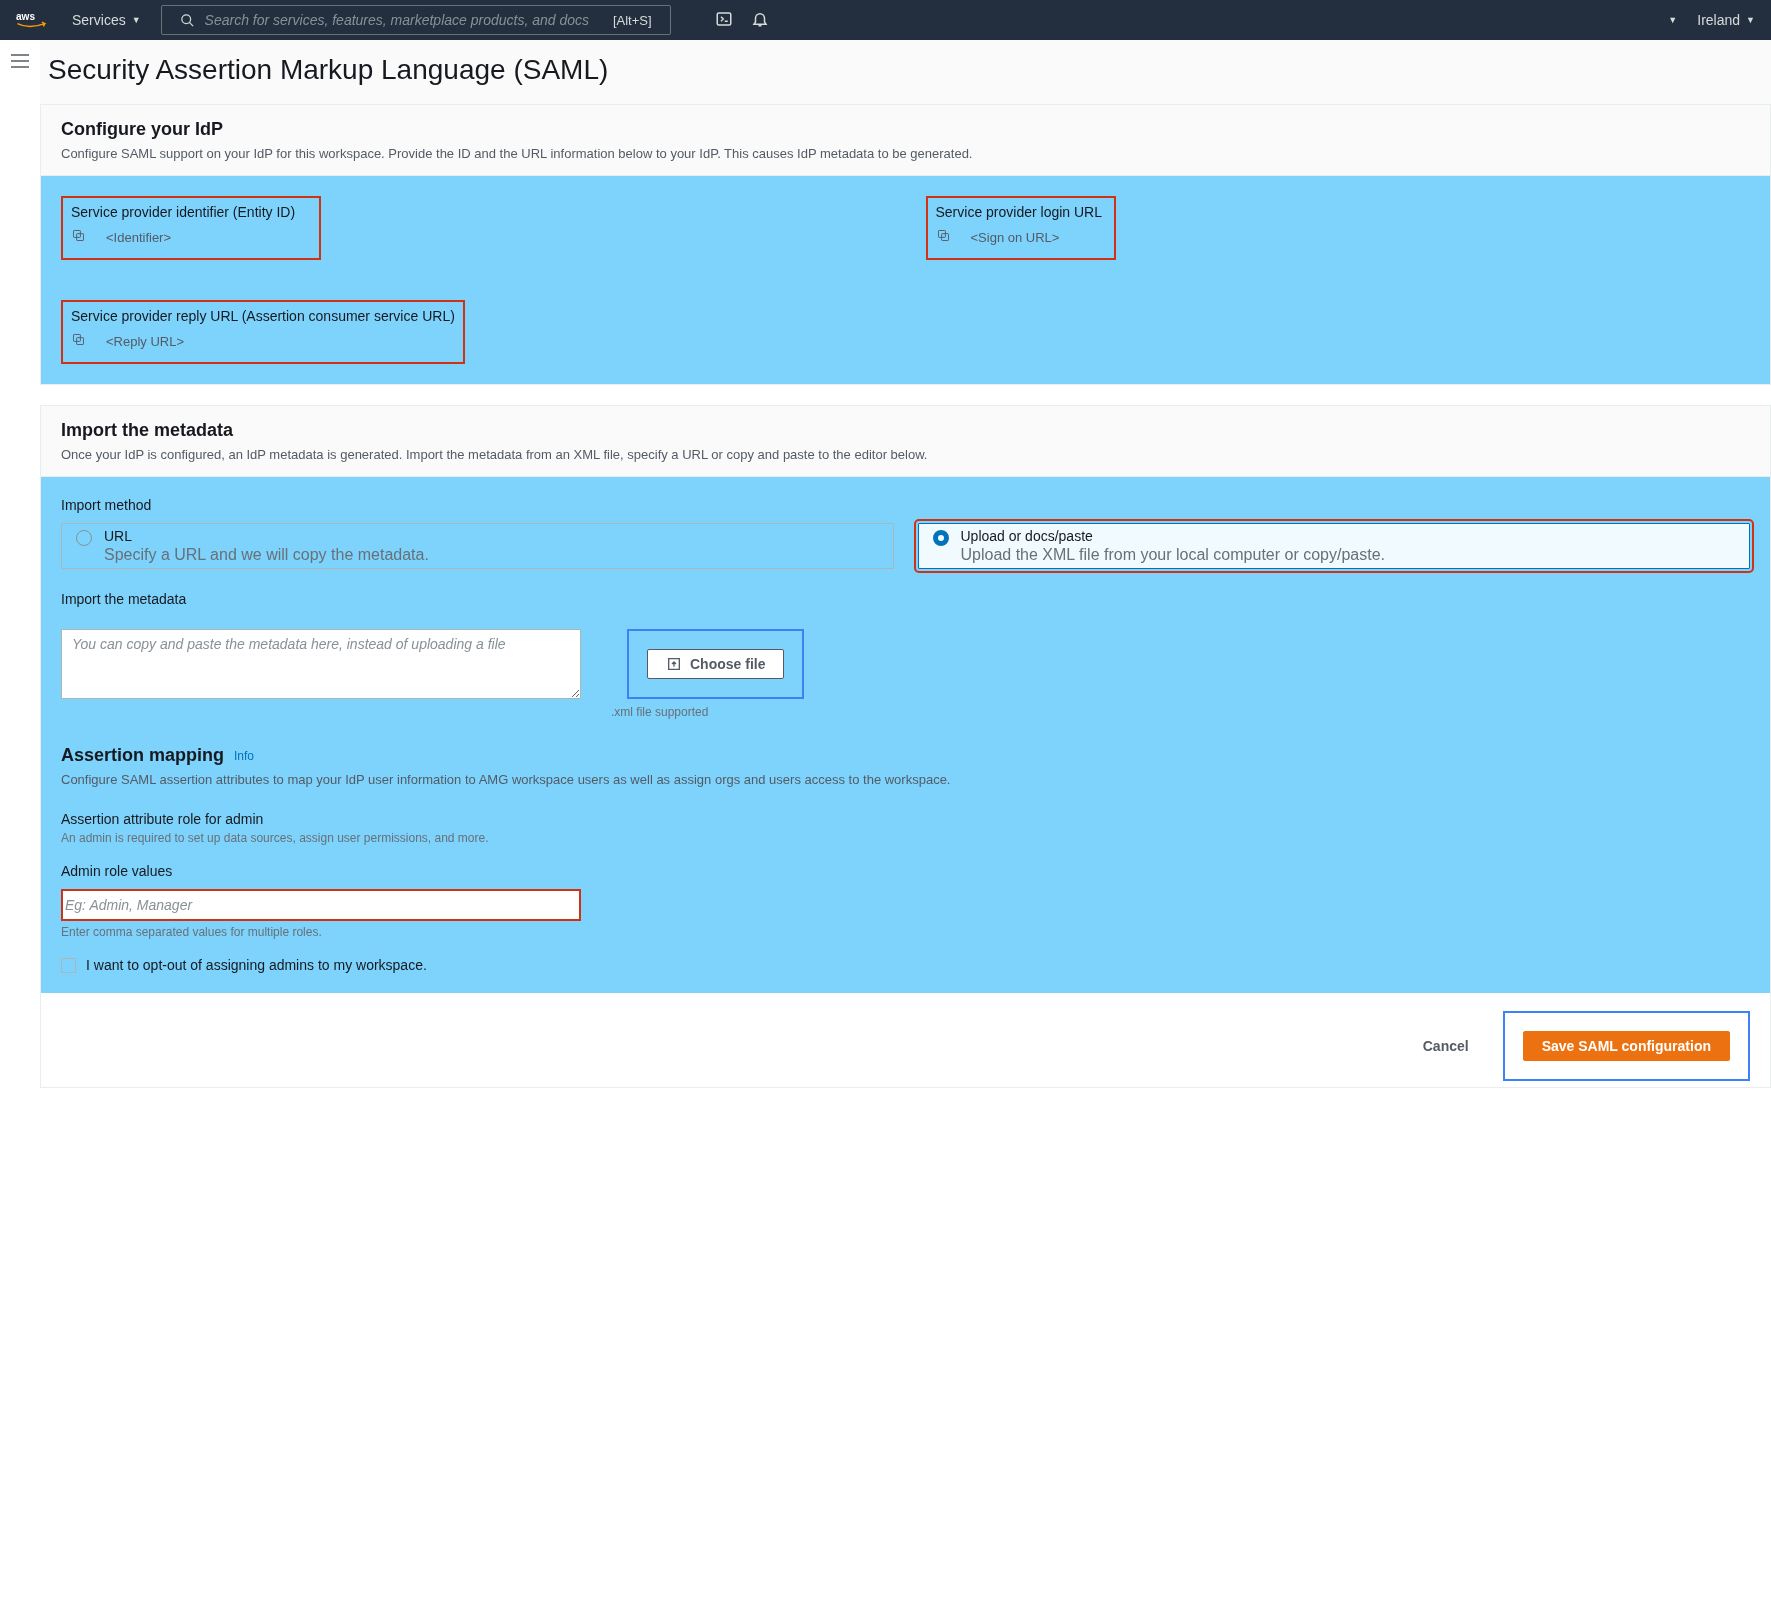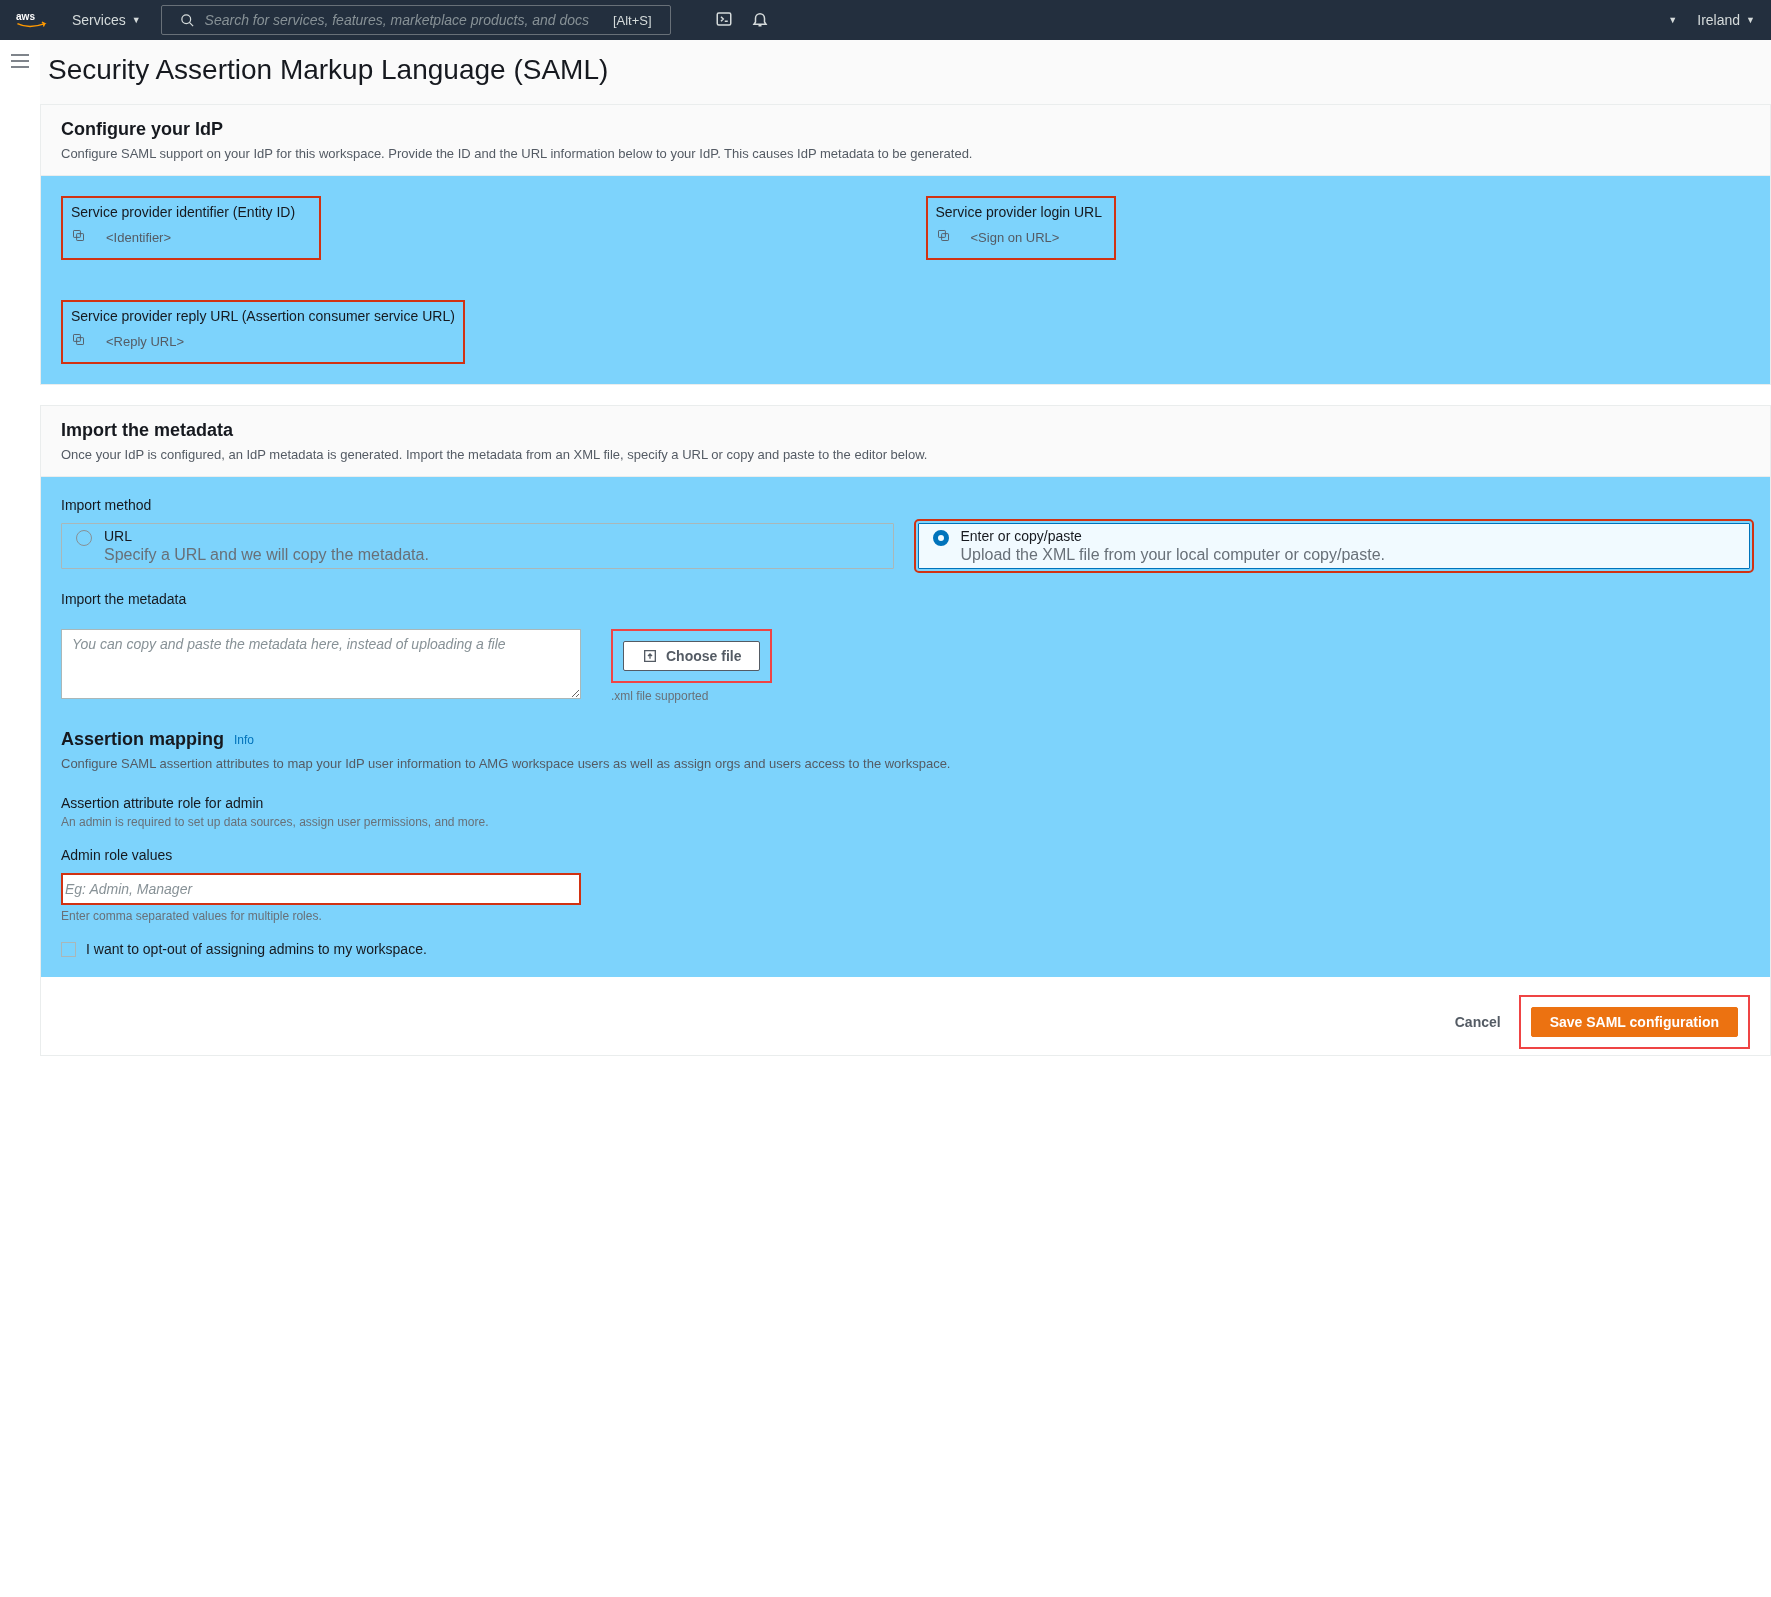--- a/index.html
+++ b/index.html
@@ -47,21 +47,21 @@
   .radio-dot.selected { border:5px solid #0073bb; width:16px; height:16px; }
   .radio-title { font-size:14px; color:#16191f; }
   .radio-sub { font-size:16px; color:#687078; margin-top:2px; }
   
   .meta-row { display:flex; gap:30px; align-items:flex-start; margin-top:22px; }
   .textarea { width:520px; height:70px; border:1px solid #aab7b8; padding:6px 10px; font-family:inherit; font-size:14px; font-style:italic; color:#879196; resize:both; }
   .textarea::placeholder { color:#879196; }
   .btn { display:inline-flex; align-items:center; gap:8px; border:1px solid #545b64; background:#fff; color:#545b64; font-weight:700; font-size:14px; padding:6px 18px; cursor:pointer; border-radius:2px; }
   .btn-primary { background:#ec7211; border:1px solid #ec7211; color:#fff; }
   .hint { font-size:12px; color:#687078; margin-top:6px; }
-  .highlight-red-inline { border:2px solid #ef4444; padding:10px; display:inline-block; }
+  .highlight-red-inline { border:2px solid #3b82f6; padding:18px; display:inline-block;margin-left:16px; }
   
   .section-h { font-size:18px; font-weight:700; display:flex; align-items:center; gap:10px; margin-top:26px; }
   .info-link { font-size:12px; font-weight:400; color:#0073bb; }
   .section-sub { font-size:13px; color:#545b64; margin:6px 0 24px 0; }
   
   .field-block { margin-bottom:18px; }
   .field-sub { font-size:12px; color:#687078; margin-top:4px; }
   .text-input { width:520px; height:32px; border:1px solid #aab7b8; padding:4px 2px; font-size:14px; font-family:Liberation Sans, sans-serif; }
   .text-input::placeholder { color:#879196; font-style:italic; }
   .text-input.red { border:2px solid #d13212; }
@@ -182,21 +182,21 @@
           <label class="radio-tile">
             <span class="radio-dot"></span>
             <span>
               <div class="radio-title">URL</div>
               <div class="radio-sub">Specify a URL and we will copy the metadata.</div>
             </span>
           </label>
           <label class="radio-tile selected highlight-red-tile">
             <span class="radio-dot selected"></span>
             <span>
-              <div class="radio-title">Enter or copy/paste</div>
+              <div class="radio-title">Upload or docs/paste</div>
               <div class="radio-sub">Upload the XML file from your local computer or copy/paste.</div>
             </span>
           </label>
         </div>
 
         <div style="margin-top:22px;">
           <span class="form-label">Import the metadata</span>
           <div class="meta-row">
             <textarea class="textarea" placeholder="You can copy and paste the metadata here, instead of uploading a file" style=""></textarea>
             <div>

